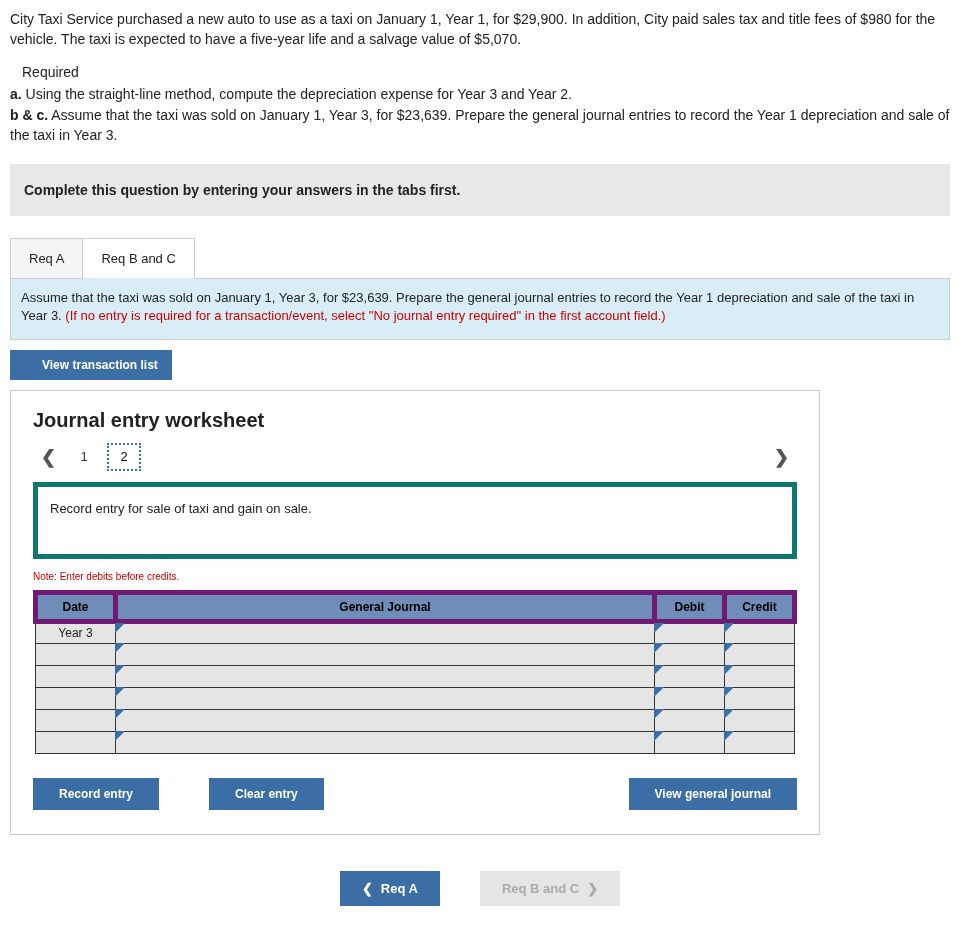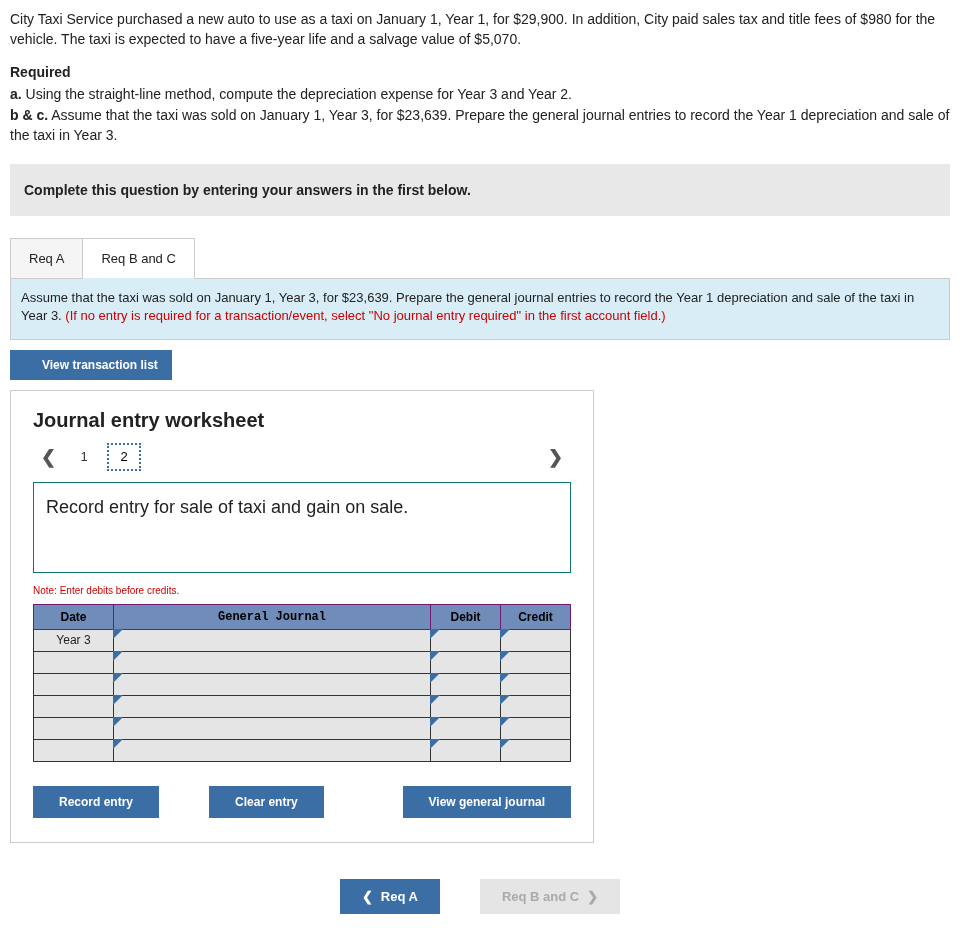--- a/index.html
+++ b/index.html
@@ -5,21 +5,21 @@
   * { box-sizing: border-box; }
   body {
     font-family: Arial, Helvetica, sans-serif;
     font-size: 14px;
     color: #222;
     margin: 0;
     padding: 10px;
     width: 962px;
   }
   .problem { line-height: 1.4; margin-bottom: 14px; }
-  .required-hdr { font-weight: bold; margin-top: 14px; }
+  .required-hdr { font-weight: normal; margin-top: 14px; margin-left: 12px; }
   .req-line { margin-top: 2px; }
   .req-line b { font-weight: bold; }
 
   .instruction-box {
     background: #e8e8e8;
     padding: 18px 14px;
     font-weight: bold;
     font-size: 14px;
     margin-top: 18px;
     width: 940px;
@@ -55,68 +55,68 @@
     border: none;
     padding: 8px 14px;
     font-size: 12px;
     font-weight: bold;
     cursor: pointer;
   }
   .view-txn { margin-top: 10px; padding-left: 32px; }
 
   .worksheet {
     border: 1px solid #ccc;
-    width: 584px;
+    width: 810px;
     margin-top: 10px;
     padding: 18px 22px 24px 22px;
   }
   .ws-title { font-weight: bold; font-size: 20px; margin-bottom: 10px; }
 
   .pager-row { display: flex; align-items: center; width: 100%; }
   .chev { font-size: 18px; font-weight: bold; color: #555; padding: 4px 8px; cursor: pointer; }
   .chev.right { margin-left: auto; }
   .pagebox {
     width: 34px; height: 28px;
     display: inline-flex; align-items: center; justify-content: center;
     font-size: 13px; margin: 0 3px; cursor: pointer;
   }
   .pagebox.cur { border: 2px dotted #3a6ea5; color: #000; }
   .pagebox.other { color: #333; }
 
   .prompt-box {
-    border: 1px solid #0f766e;
-    padding: 14px 12px 54px 12px;
-    font-size: 18px;
+    border: 5px solid #0f766e;
+    padding: 14px 12px 38px 12px;
+    font-size: 13px;
     margin-top: 10px;
   }
   .note-red { color: #c00; font-size: 10px; margin-top: 12px; }
 
   table.journal {
     border-collapse: collapse;
     width: 100%;
     margin-top: 8px;
     font-size: 12px;
   }
   table.journal th {
     background: #6f8db8;
     color: #000;
     font-weight: bold;
-    border: 1px solid #701a75;
+    border: 5px solid #701a75;
     padding: 5px 4px;
     text-align: center;
   }
   table.journal td {
     border: 1px solid #333;
     height: 22px;
     padding: 2px 6px;
     position: relative;
     background:#e5e5e5;
   }
   .date-col { width: 80px; }
-  .gj-col { width: auto; font-family: Liberation Mono, monospace; }
+  .gj-col { width: auto; }
   .num-col { width: 70px; }
   .dd-cell::after {
     content: "";
     position: absolute;
     top: -1px; left: -1px;
     width: 0; height: 0;
     border-left: 5px solid #3a6ea5;
     border-top: 5px solid #3a6ea5;
     border-right: 5px solid transparent;
     border-bottom: 5px solid transparent;
@@ -145,21 +145,21 @@
 
 
 
 <div class="problem">
   <span>City Taxi Service purchased a new auto to use as a taxi on January 1, Year 1, for $29,900. In addition, City paid sales tax and title fees of $980 for the vehicle. The taxi is expected to have a five-year life and a salvage value of $5,070.</span>
   <div class="required-hdr">Required</div>
   <div class="req-line"><b>a.</b><span> Using the straight-line method, compute the depreciation expense for Year 3 and Year 2.</span></div>
   <div class="req-line"><b>b &amp; c.</b><span> Assume that the taxi was sold on January 1, Year 3, for $23,639. Prepare the general journal entries to record the Year 1 depreciation and sale of the taxi in Year 3.</span></div>
 </div>
 
-<div class="instruction-box">Complete this question by entering your answers in the first below.</div>
+<div class="instruction-box">Complete this question by entering your answers in the tabs first.</div>
 
 <div class="tabs-area">
   <div class="tabs-row">
     <div class="tab inactive">Req A</div>
     <div class="tab active">Req B and C</div>
   </div>
   <div class="tabpanel">
     <span>Assume that the taxi was sold on January 1, Year 3, for $23,639. Prepare the general journal entries to record the Year 1 depreciation and sale of the taxi in Year 3. </span><span class="red">(If no entry is required for a transaction/event, select "No journal entry required" in the first account field.)</span>
   </div>
 </div>

